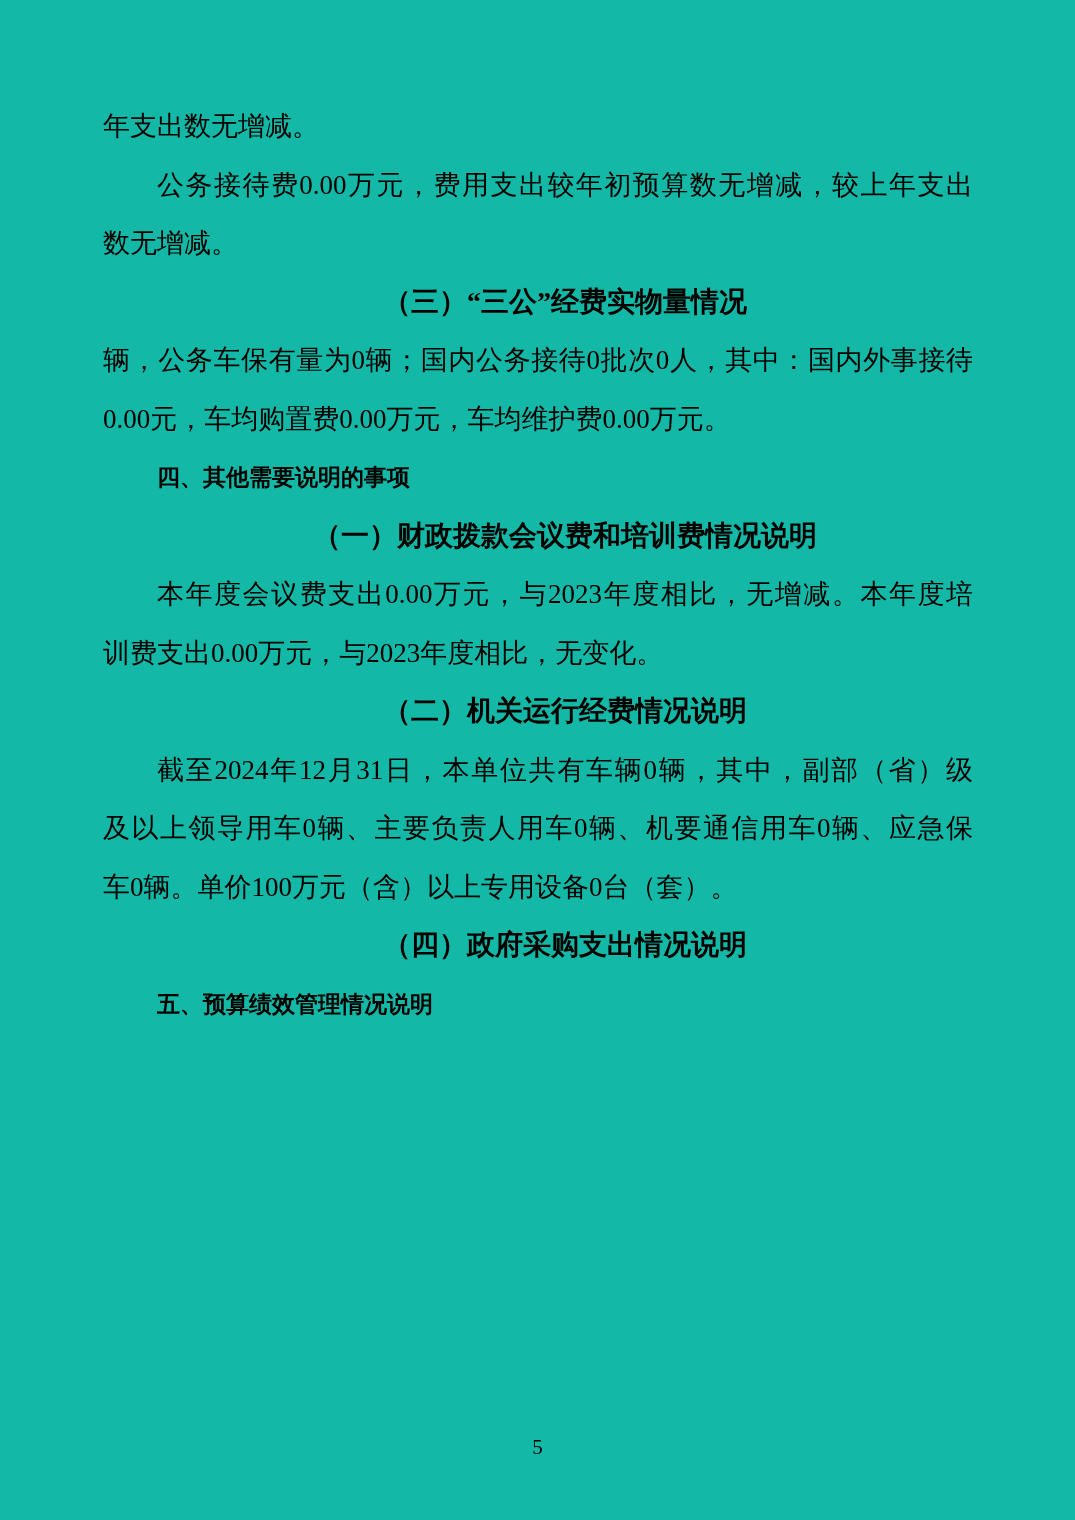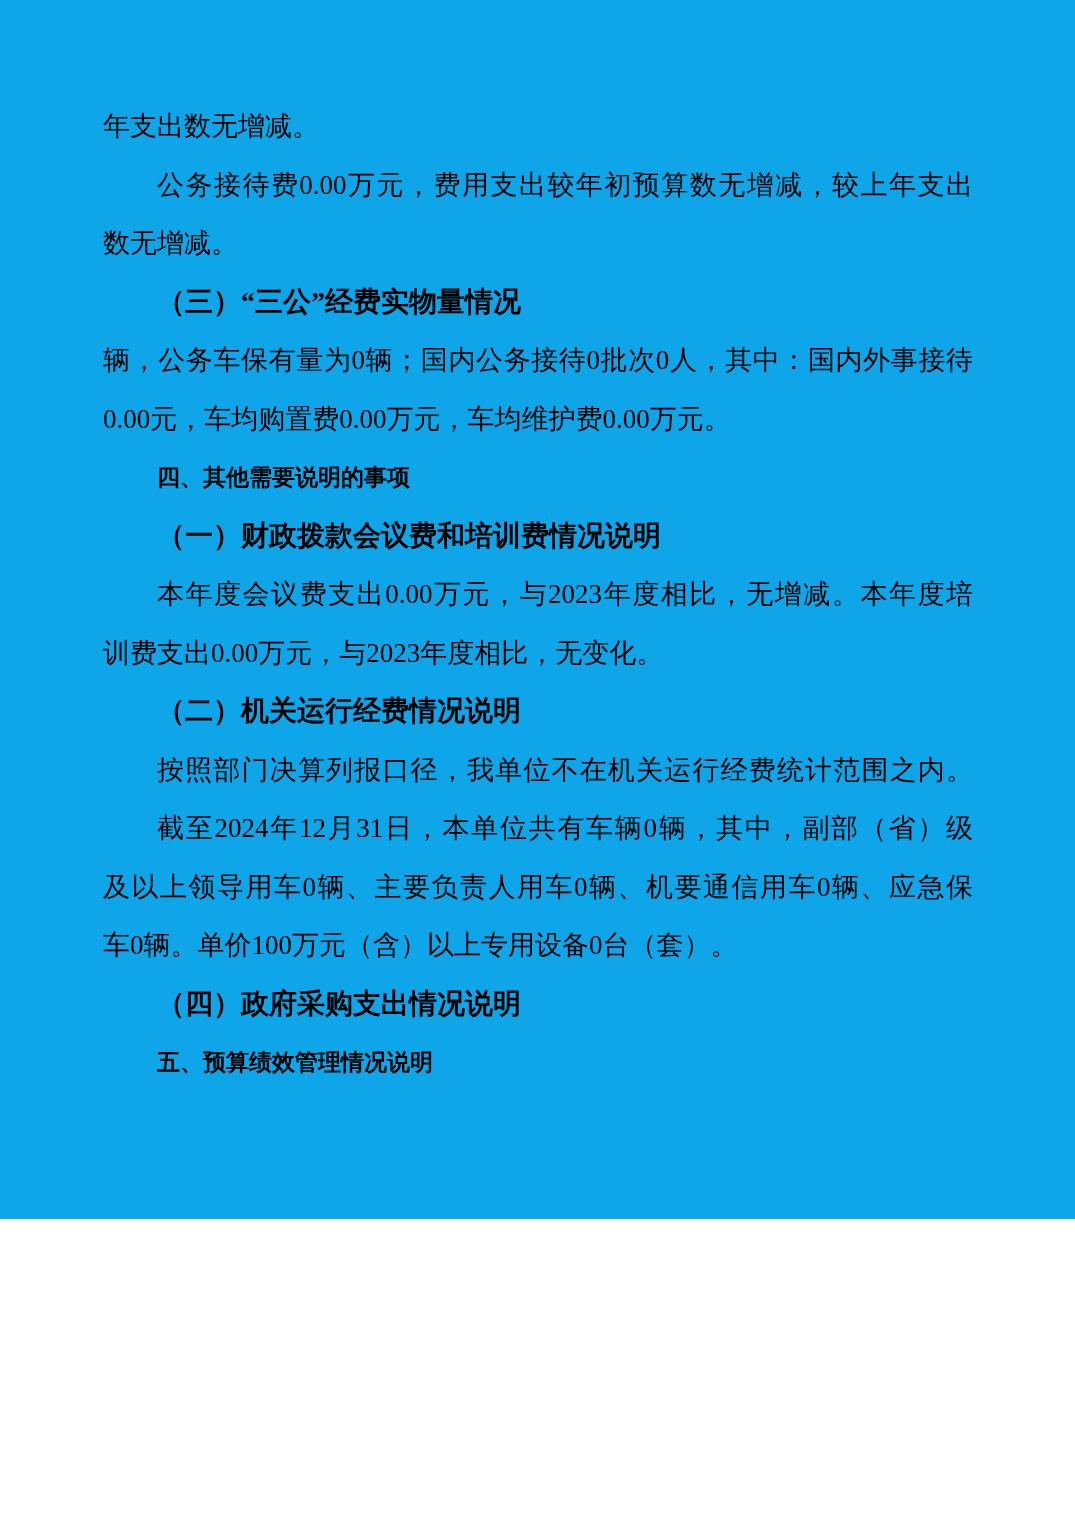--- a/index.html
+++ b/index.html
@@ -3,22 +3,22 @@
 <meta charset="utf-8">
 <style>
   html, body {
     margin: 0;
     padding: 0;
     background: #ffffff;
   }
   .page {
     position: relative;
     width: 1075px;
-    height: 1219px;
-    background: #0ea5e9;
+    height: 1520px;
+    background: #14b8a6;
     color: #000000;
     font-family: "Liberation Serif", serif;
     overflow: hidden;
   }
   .content {
     position: absolute;
     left: 103px;
     top: 97px;
     width: 870px;
   }
@@ -32,20 +32,21 @@
     padding-left: 54px; 
   }
   .justify {
     text-align: justify;
     text-align-last: justify;
     text-justify: inter-character;
   }
   .h-kai {
     font-weight: 700;
     font-size: 28px;
+    text-align: center;
   }
   .h-hei {
     font-family: "Liberation Sans", sans-serif;
     font-weight: 700;
     font-size: 23px;
   }
   .page-number {
     position: absolute;
     left: 0;
     right: 0;
@@ -69,21 +70,20 @@
     <div class="line justify">辆，公务车保有量为0辆；国内公务接待0批次0人，其中：国内外事接待</div>
     <div class="line">0.00元，车均购置费0.00万元，车均维护费0.00万元。</div>
 
     <div class="line indent h-hei">四、其他需要说明的事项</div>
 
     <div class="line indent h-kai">（一）财政拨款会议费和培训费情况说明</div>
     <div class="line indent justify">本年度会议费支出0.00万元，与2023年度相比，无增减。本年度培</div>
     <div class="line">训费支出0.00万元，与2023年度相比，无变化。</div>
 
     <div class="line indent h-kai">（二）机关运行经费情况说明</div>
-    <div class="line indent justify">按照部门决算列报口径，我单位不在机关运行经费统计范围之内。</div>
 
     <div class="line indent justify">截至2024年12月31日，本单位共有车辆0辆，其中，副部（省）级</div>
     <div class="line justify">及以上领导用车0辆、主要负责人用车0辆、机要通信用车0辆、应急保</div>
     <div class="line">车0辆。单价100万元（含）以上专用设备0台（套）。</div>
 
     <div class="line indent h-kai">（四）政府采购支出情况说明</div>
 
     <div class="line indent h-hei">五、预算绩效管理情况说明</div>
 
   </div>

